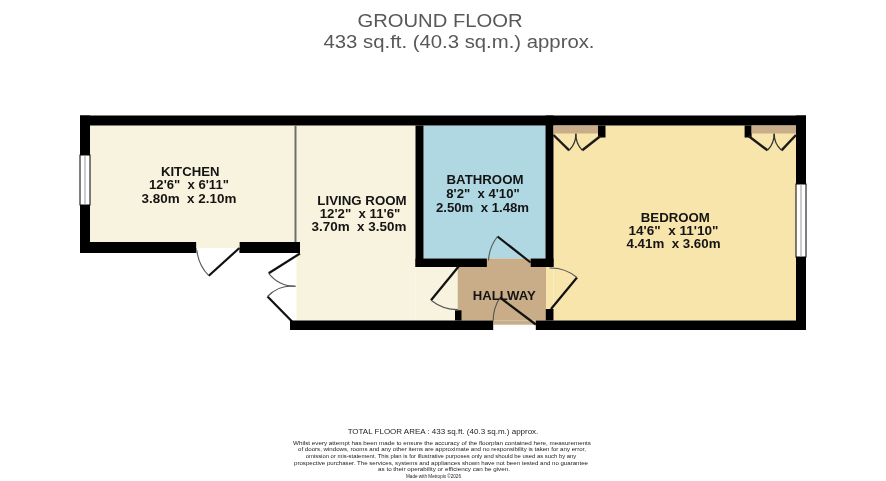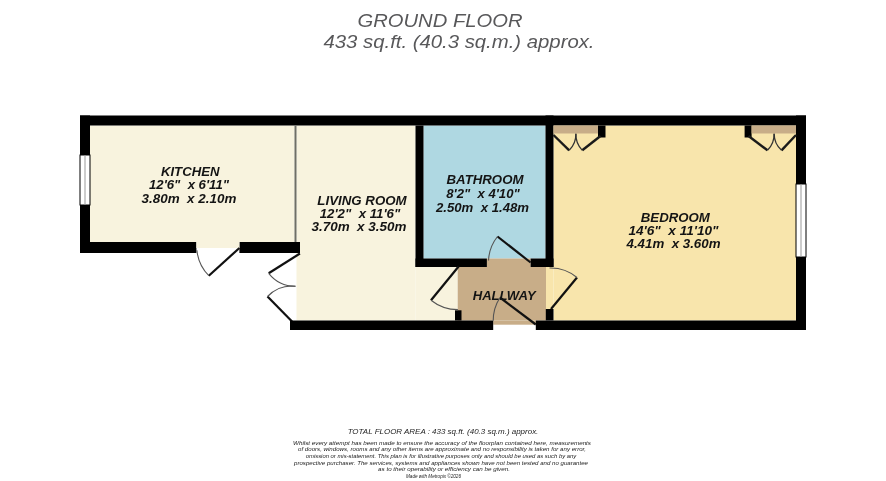--- a/index.html
+++ b/index.html
@@ -1,17 +1,17 @@
 <!DOCTYPE html>
 <html><head>
 <meta charset="utf-8">
 <style>
 html,body{margin:0;padding:0;background:#fff;}
 .page{position:relative;width:886px;height:481px;background:#fff;overflow:hidden;
-font-family:"Liberation Sans",sans-serif;font-style:italic;}
+font-family:"Liberation Sans",sans-serif;}
 svg text{font-family:"Liberation Sans",sans-serif;}
 </style>
 </head>
 <body>
 <div class="page">
 <svg width="886" height="481" viewBox="0 0 886 481">
 
 <text x="440" y="27.4" font-size="17.5" fill="#58585a" text-anchor="middle" textLength="165" lengthAdjust="spacingAndGlyphs">GROUND FLOOR</text>
 
 <text x="459" y="47.5" font-size="17.5" fill="#58585a" text-anchor="middle" textLength="271" lengthAdjust="spacingAndGlyphs">433 sq.ft. (40.3 sq.m.) approx.</text>

